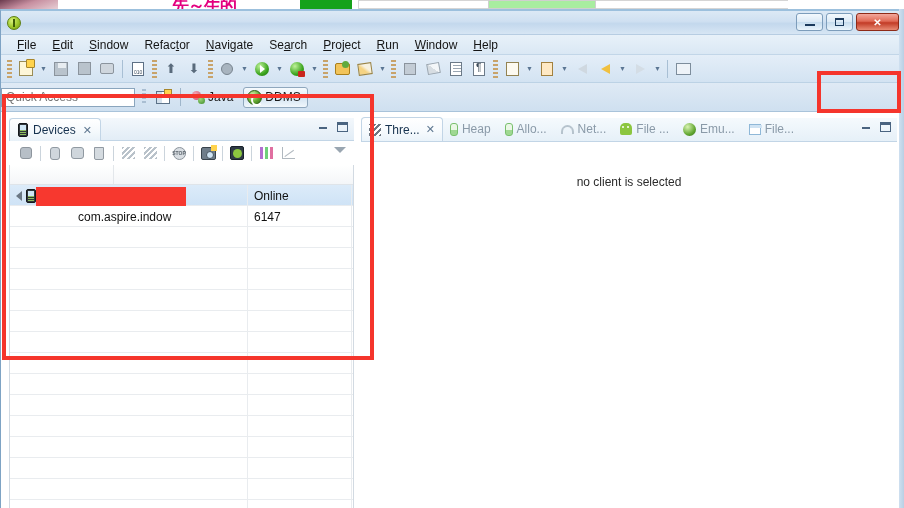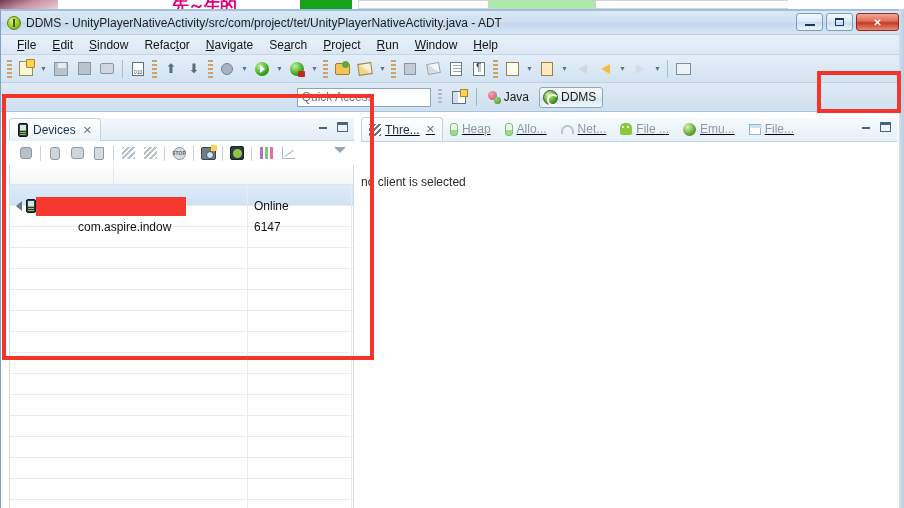--- a/index.html
+++ b/index.html
@@ -131,21 +131,21 @@
   .ic-lastedit{ width:12px;height:14px;background:#ffe9c4;border:1px solid #a2813f;}
   .arrow-l, .arrow-r {
       width:0;height:0;border-top:5px solid transparent;border-bottom:5px solid transparent;}
   .arrow-l{border-right:9px solid #cfd8e0;}
   .arrow-l.gold{border-right-color:#f0c040;}
   .arrow-r{border-left:9px solid #d4dde5;}
   .ic-extbrowse{ width:15px;height:12px;background:#eef3f8;border:1px solid #7d8d9c;}
 
   
   #quick-row {
-    height: 29px; display: flex; align-items: center; justify-content: center;
+    height: 29px; display: flex; align-items: center; justify-content: flex-start;
     background: linear-gradient(to bottom,#dfeaf5,#cfe0f0);
     border-bottom: 1px solid #a9c3da; padding-right: 4px; gap: 4px;
     position: relative;
   }
   #quick-access-input {
     width: 134px; height: 19px; background:#fff; border:1px solid #8aa5bd;
     font-size: 12px; color: #3e3e3e; padding: 1px 4px; line-height:16px;
     font-family:"Liberation Sans", sans-serif;
   }
   .qa-dots { width:4px;height:16px;margin:0 3px;
@@ -254,21 +254,21 @@
     height: 20px; display: flex;
     background: linear-gradient(to bottom,#ffffff,#f4f6f8);
     border-bottom: 1px solid #dfe4e9;
   }
   .dt-col { font-size: 12px; color: #1a1a1a; padding: 2px 6px; font-weight:bold;
             border-right: 1px solid #e3e7eb; }
   .dt-col.c1 { width: 238px; }
   .dt-col.c2 { width: 104px; }
   .dt-row { height: 21px; display: flex; border-bottom: 1px solid #e9ecef; }
   .dt-row.selected { background: linear-gradient(to bottom,#dcebf9,#cfe3f6); }
-  .dt-cell { font-size: 12px; color: #111; padding: 21px 6px; overflow: hidden;
+  .dt-cell { font-size: 12px; color: #111; padding: 11px 6px; overflow: hidden;
              white-space: nowrap; border-right: 1px solid #e9ecef; display:flex; align-items:center;}
   .dt-cell.c1 { width: 238px; }
   .dt-cell.c2 { width: 104px; }
   .expander { width: 0; height: 0; margin-right: 4px; flex:0 0 auto;
       border-top: 5px solid transparent; border-bottom: 5px solid transparent;
       border-right: 6px solid #6b7885; }
   .redact {
     display:inline-block; height: 19px; width: 150px; flex:0 0 auto;
   }
   .child-indent { padding-left: 68px; }
@@ -276,21 +276,20 @@
   
   #right-view {
     position: absolute; left: 360px; top: 6px; right: 6px; height: 392px;
     background:#ffffff;
   }
   #rv-tabs {
     height: 24px; display: flex; align-items: flex-end;
     border-bottom: 1px solid #c2d5e6;
     background: linear-gradient(to bottom,#f5fafd,#e6f0f8);
     position: relative;
-    text-decoration: underline;
   }
   .rv-tab { height: 24px; display:flex; align-items:center; gap:4px; padding: 0 7px;
             font-size: 12px; color: #8a9aa8; cursor: default; white-space: nowrap; }
   .rv-tab.active { color: #16324f;
             background: linear-gradient(to bottom,#ffffff,#f6fafd 60%,#eaf3fa);
             border: 1px solid #c2d5e6; border-bottom: none;
             border-top-left-radius: 4px; border-top-right-radius: 4px; }
   .ic-threads{ width:12px;height:12px;
       background:repeating-linear-gradient(-45deg,#6d7782 0 2px,#ffffff 2px 4px);}
   .ic-heap{ width:8px;height:13px;border:1px solid #79c06d;border-radius:3px;
@@ -300,21 +299,21 @@
   .ic-android{ width:12px;height:12px;border-radius:5px 5px 2px 2px;background:#8cc63f;position:relative;}
   .ic-android::after{content:"";position:absolute;left:2px;top:3px;width:2px;height:2px;
       border-radius:50%;background:#ffffff;box-shadow:5px 0 0 #ffffff;}
   .ic-emu{ width:13px;height:13px;border-radius:50%;
       background:radial-gradient(circle at 35% 30%,#d9f3b3,#63a832 60%,#2f6a16);}
   .ic-emu::after{content:"";position:absolute;}
   .ic-sysinfo{ width:12px;height:11px;border:1px solid #8fb8d8;background:#fff;}
   .ic-sysinfo::after{content:"";position:absolute;left:0;top:0;width:12px;height:3px;background:#cfe3f3;}
   #rv-body { position:absolute; left:0; top:24px; right:0; bottom:0;
              background:#ffffff; }
-  #no-client-msg { position:absolute; left:0; right:0; top:33px; text-align:left;
+  #no-client-msg { position:absolute; left:0; right:0; top:33px; text-align:center;
       font-size: 12px; color: #2b2b2b; }
 
   
   .annot { position: absolute; border: 4px solid #f5352c; pointer-events: none; }
   #annot-devices { left: 2px; top: 94px; width: 372px; height: 266px; }
   #annot-ddms { left: 817px; top: 71px; width: 84px; height: 42px; }
 
   
   #right-border { position:absolute; right:0; top:9px; width:5px; height:499px;
       background: linear-gradient(to right,#cfe0f0,#b9cfe4); }
@@ -327,21 +326,20 @@
   <div id="bg-white-strip"></div>
   <div id="bg-green-bar"></div>
   <div id="bg-pink-text">先～生的</div>
   <div id="bg-green-block"></div>
 </div>
 
 <div id="app-window">
 
   <div id="title-bar">
     <div id="adt-icon"></div>
-    <div id="title-text">DDMS - UnityPlayerNativeActivity/src/com/project/tet/UnityPlayerNativeActivity.java - ADT</div>
     <div id="win-buttons">
       <div class="win-btn">
           <span class="glyph-min"></span>
         </div>
       <div class="win-btn">
           <span class="glyph-max"></span>
         </div>
       <div class="win-btn close">✕</div>
     </div>
   </div>

